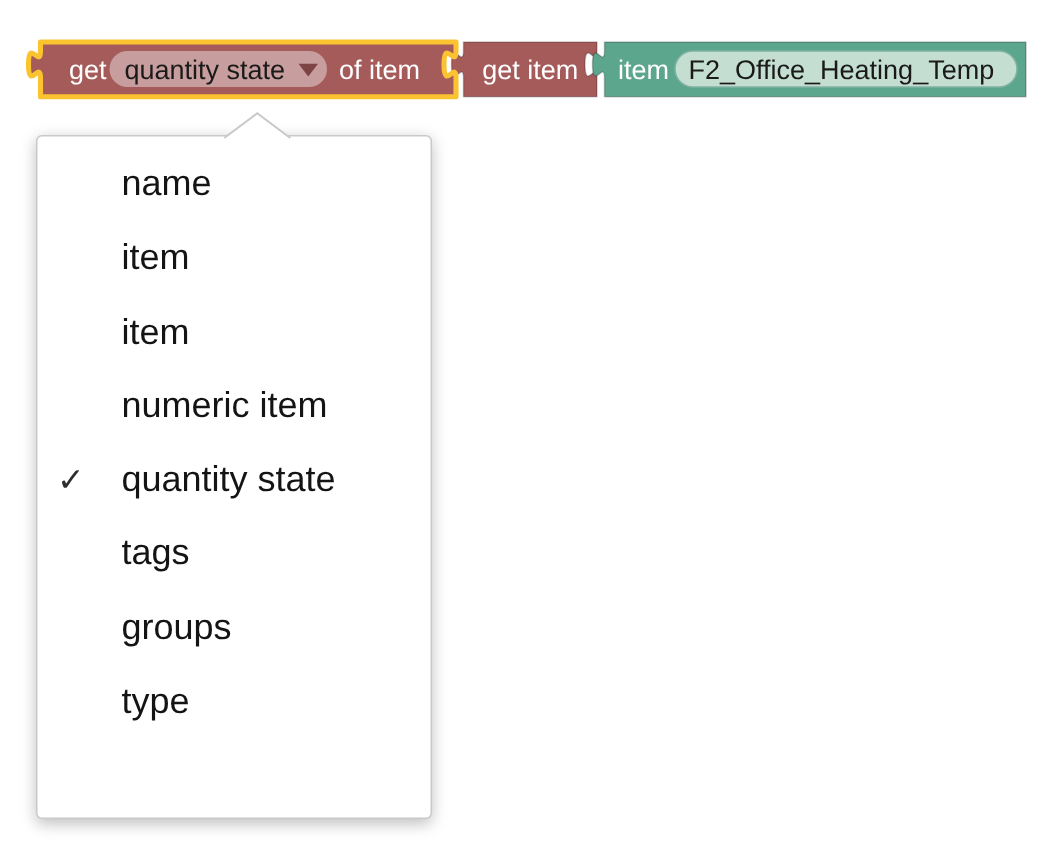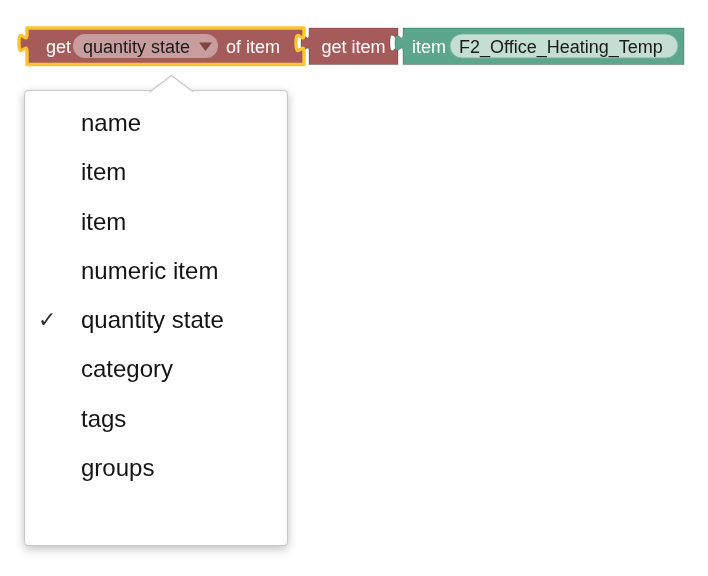--- a/index.html
+++ b/index.html
@@ -95,25 +95,25 @@
     <div class="menu-item">
       <span class="check"></span>
       <span>numeric item</span>
     </div>
     <div class="menu-item">
       <span class="check">✓</span>
       <span>quantity state</span>
     </div>
     <div class="menu-item">
       <span class="check"></span>
-      <span>category</span>
-    </div>
-    <div class="menu-item">
-      <span class="check"></span>
       <span>tags</span>
     </div>
     <div class="menu-item">
       <span class="check"></span>
       <span>groups</span>
     </div>
+    <div class="menu-item">
+      <span class="check"></span>
+      <span>type</span>
+    </div>
   </div>
 
 </div>
 
 </body></html>

